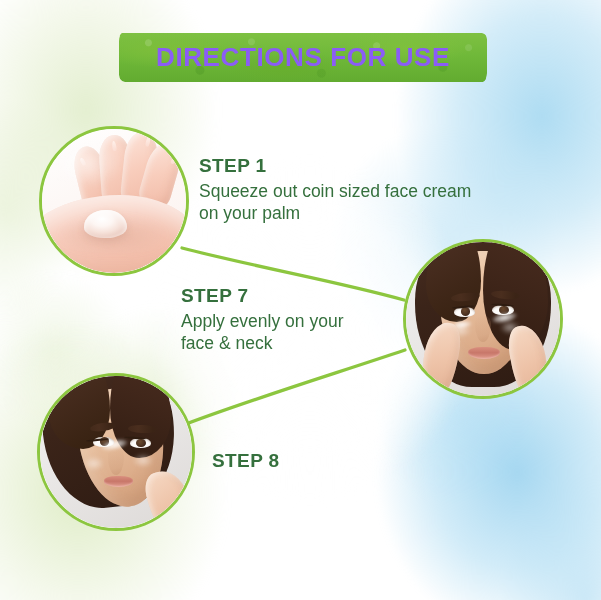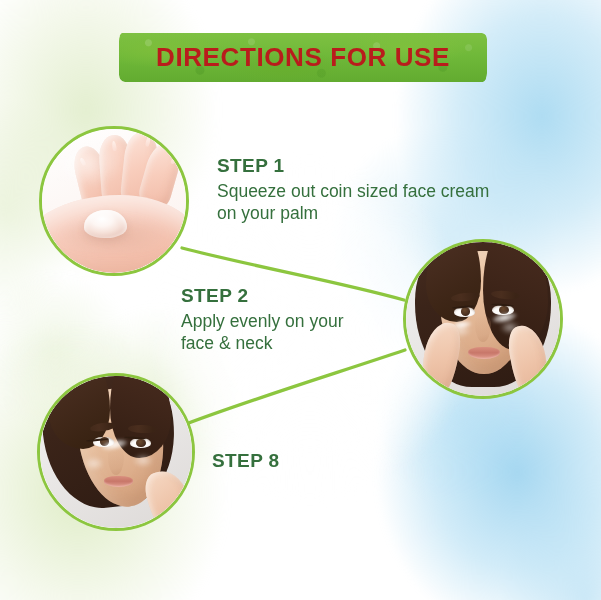--- a/index.html
+++ b/index.html
@@ -146,21 +146,21 @@
       radial-gradient(circle at 95% 30%, rgba(255,255,255,0.12) 0 3px, rgba(255,255,255,0) 4px);
     opacity: 0.85;
     border-radius: 4px;
   }
   .banner-title {
     position: absolute;
     inset: 0;
     display: flex;
     align-items: center;
     justify-content: center;
-    color: #b91c1c;
+    color: #8b5cf6;
     font-size: 26px;
     font-weight: bold;
     letter-spacing: 0.6px;
     white-space: nowrap;
     z-index: 2;
   }
 
   
   .photo-circle {
     position: absolute;
@@ -390,21 +390,21 @@
     margin: 0 0 3px 0;
   }
   .step-desc {
     color: #35703d;
     font-size: 17.5px;
     font-weight: normal;
     line-height: 1.28;
     margin: 0;
     white-space: pre-line;
   }
-  #step-1-block { left: 217px; top: 155px; width: 300px; }
+  #step-1-block { left: 199px; top: 155px; width: 300px; }
   #step-2-block { left: 181px; top: 285px; width: 260px; }
   #step-3-block { left: 212px; top: 450px; width: 360px; }
 </style>
 </head>
 <body>
 
 <div id="infographic">
 
   <div class="bg-layer">
     <div class="wash-green-left"></div>
@@ -509,21 +509,21 @@
     </div>
   </div>
 
   <div class="step-block" id="step-1-block">
     <div class="step-label">STEP 1</div>
     <div class="step-desc">Squeeze out coin sized face cream
 on your palm</div>
   </div>
 
   <div class="step-block" id="step-2-block">
-    <div class="step-label">STEP 2</div>
+    <div class="step-label">STEP 7</div>
     <div class="step-desc">Apply evenly on your
 face &amp; neck</div>
   </div>
 
   <div class="step-block" id="step-3-block">
     <div class="step-label">STEP 8</div>
   </div>
 
 </div>
 

